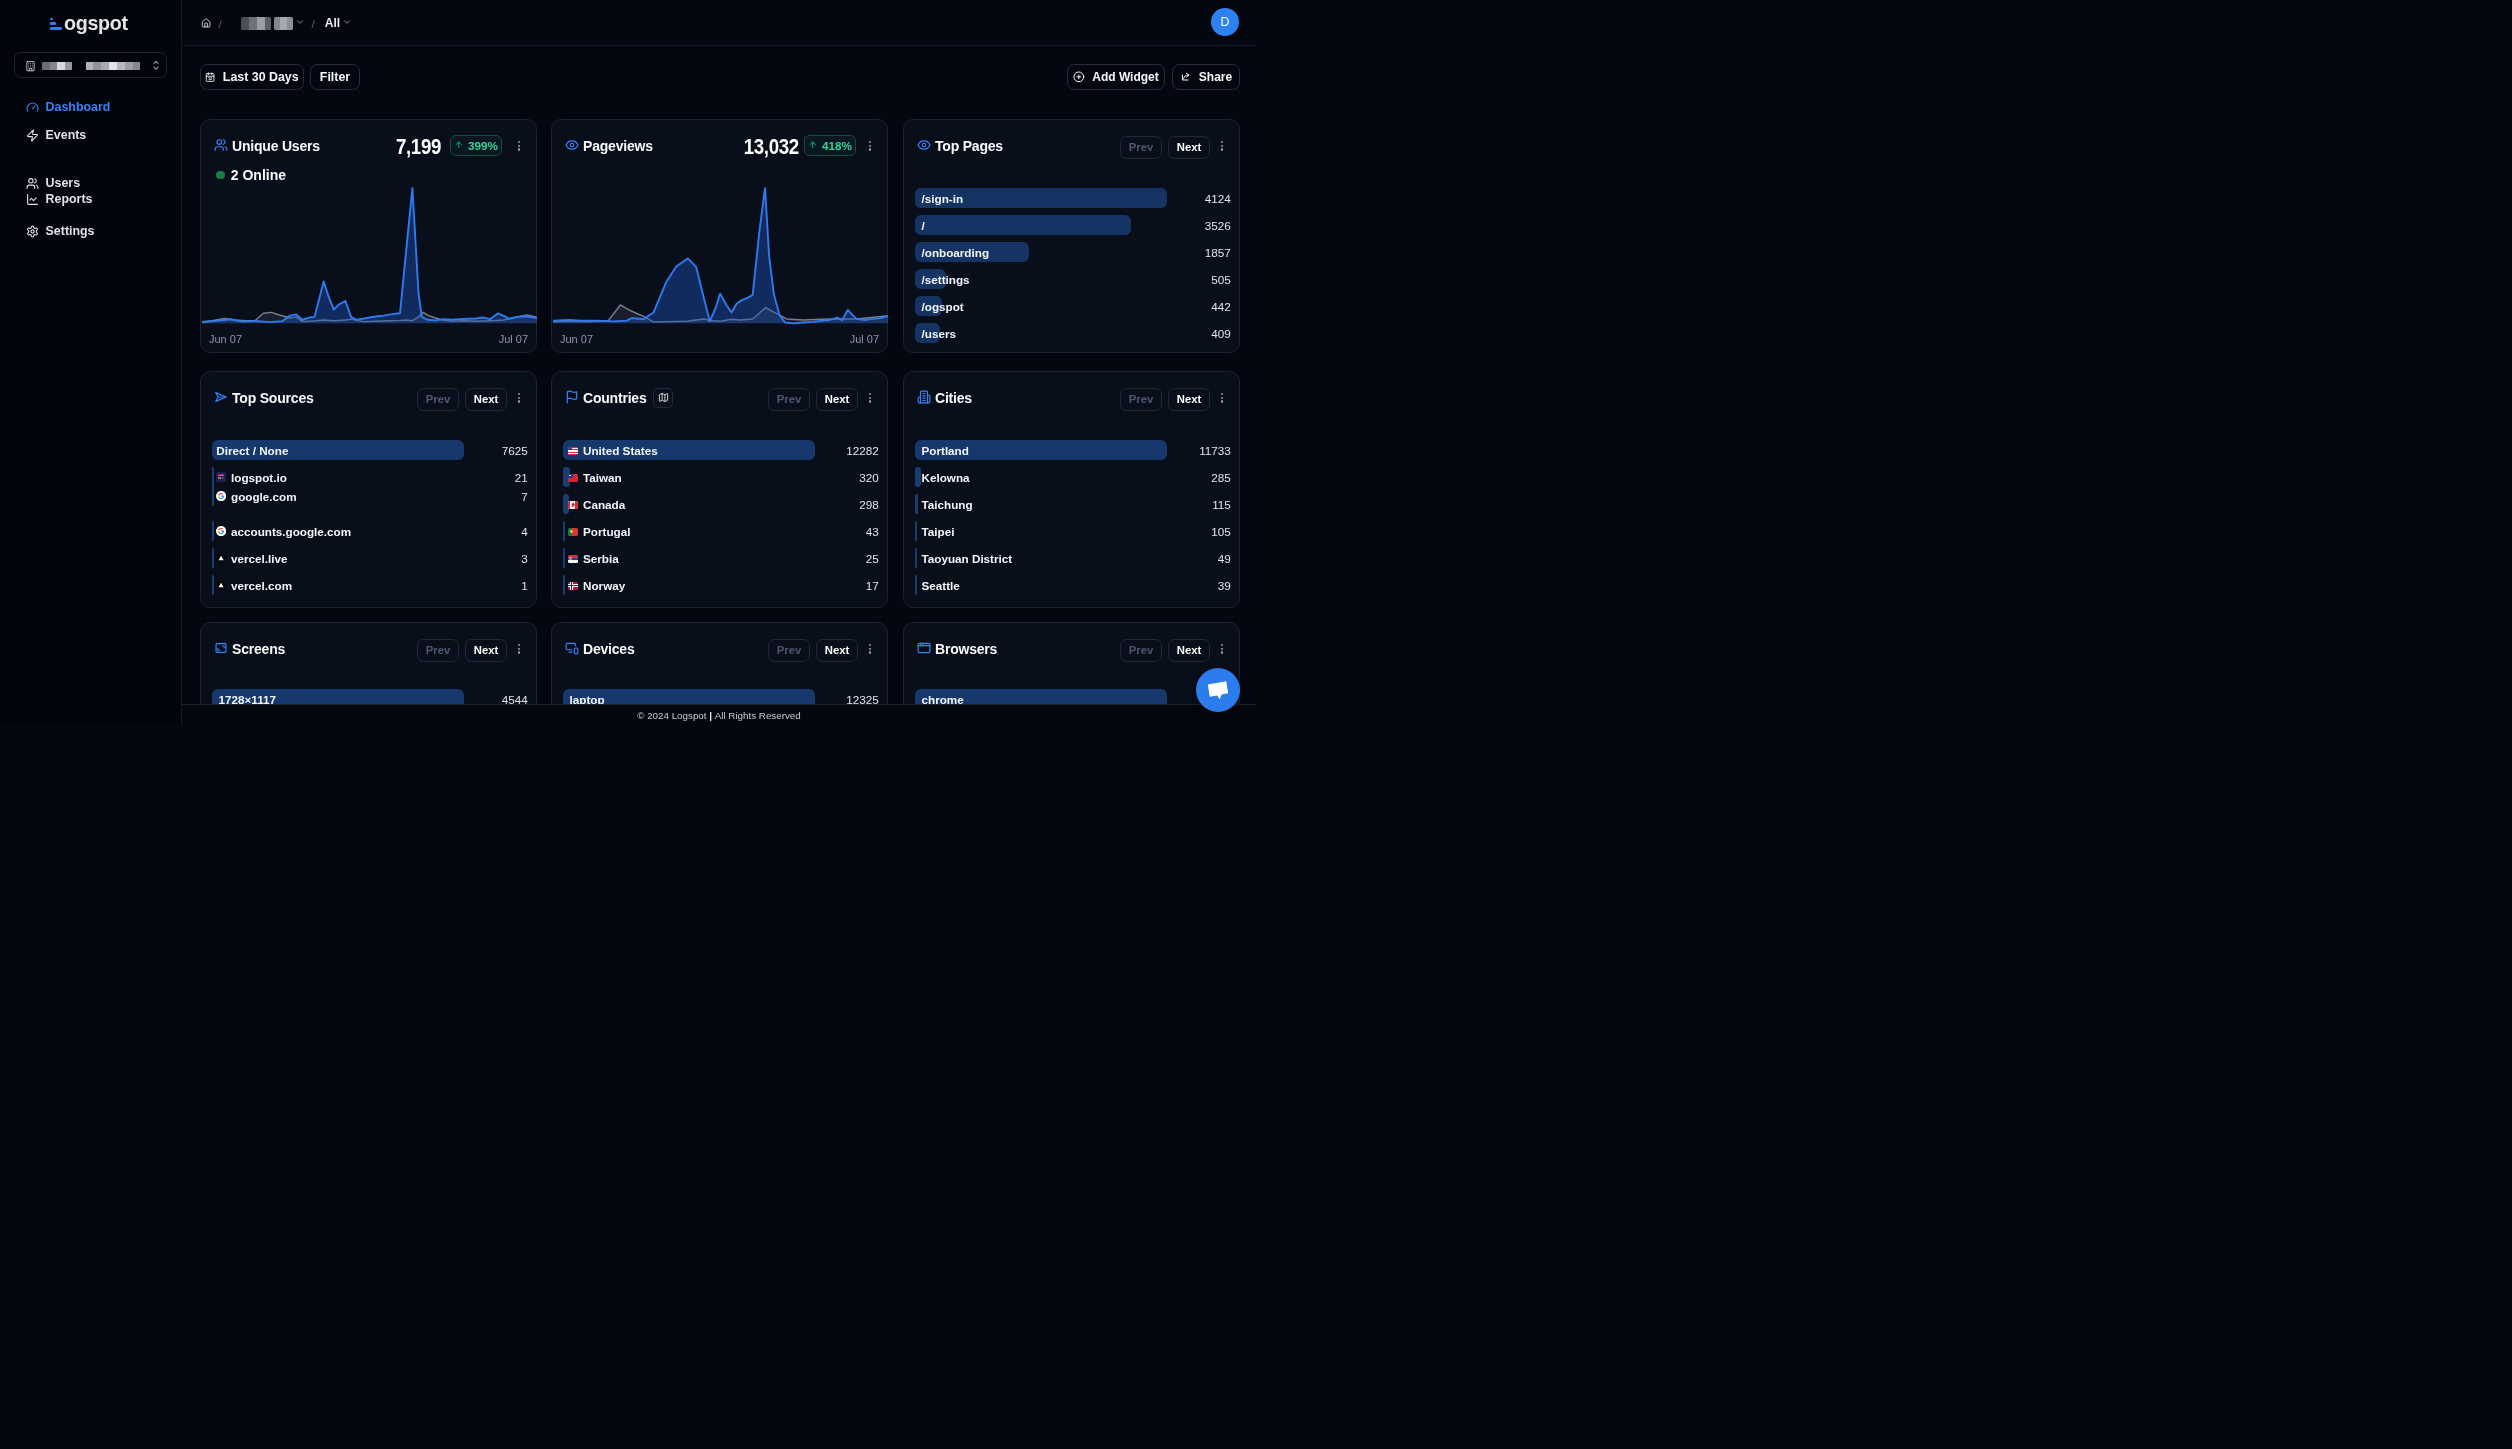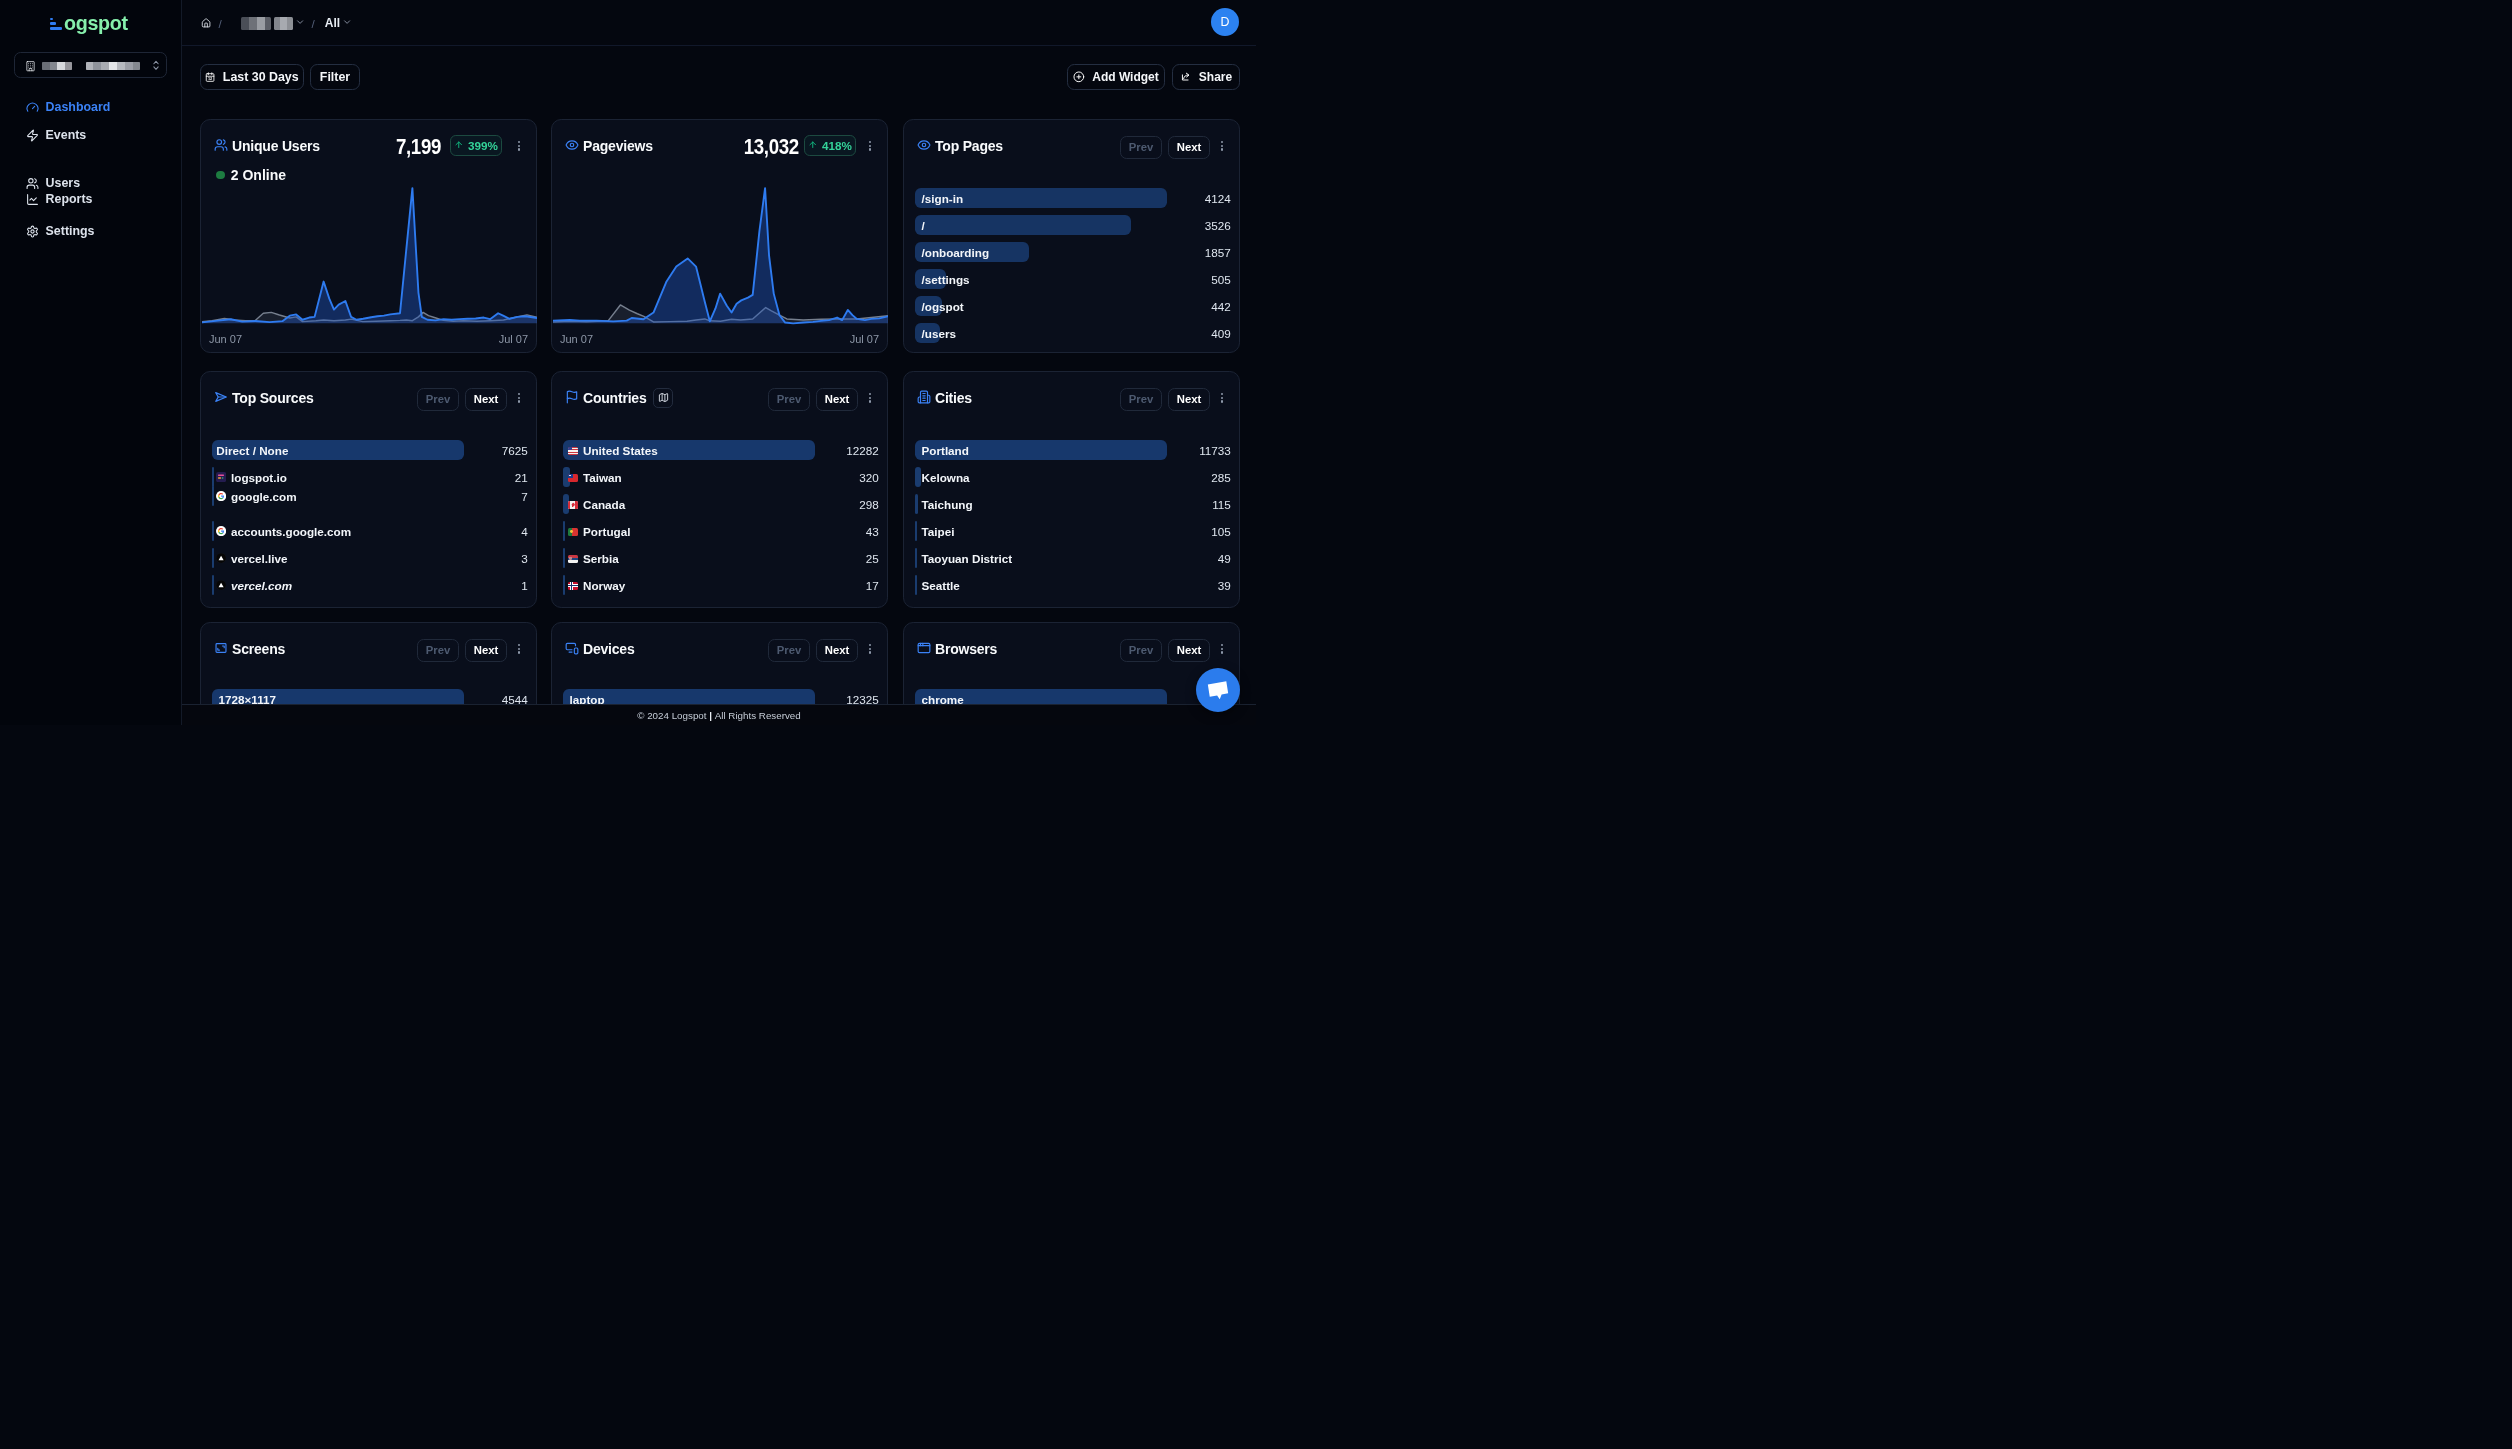--- a/index.html
+++ b/index.html
@@ -4,21 +4,21 @@
 <style>
 *{margin:0;padding:0;box-sizing:border-box;}
 html,body{width:1256px;height:725px;background:#04070f;overflow:hidden;}
 body{font-family:"Liberation Sans",sans-serif;color:#eef2f7;}
 #page{position:relative;width:1256px;height:725px;background:#04070f;}
 
 #side{position:absolute;left:0;top:0;width:182px;height:725px;background:#02050c;border-right:0.7px solid #131a28;}
 .logo{position:absolute;left:50px;top:16px;height:16px;}
 .logo .bars{position:absolute;left:0;top:1.5px;}
 .logo .bars i{position:absolute;left:0;background:#2f7cf2;border-radius:1.1px;display:block;}
-.logo .t{position:absolute;left:14px;top:-4.4px;font-size:19.7px;font-weight:700;color:#86efac;letter-spacing:-0.3px;}
+.logo .t{position:absolute;left:14px;top:-4.4px;font-size:19.7px;font-weight:700;color:#e5e5e5;letter-spacing:-0.3px;}
 .selbox{position:absolute;left:14px;top:52px;width:153px;height:25.5px;border:0.7px solid #1e2636;border-radius:6.6px;}
 .selbox > svg.bldg{position:absolute;left:9.5px;top:6.6px;}
 .mos{position:absolute;top:8.7px;height:8px;border-radius:0.7px;overflow:hidden;display:flex;}
 .mos i{display:block;height:8px;}
 .selchev{position:absolute;right:5.8px;top:5.1px;color:#8a93a3;}
 .nav{position:absolute;left:0;top:87px;width:182px;}
 .nav .it{position:absolute;left:26px;height:32px;display:flex;align-items:center;color:#dde3ec;font-size:12.4px;font-weight:600;}
 .nav .it svg{margin-right:6.6px;}
 .nav .it.act{color:#3b82f6;}
 
@@ -346,21 +346,21 @@
         </svg>
         <span class="lab" style="left:30px;">vercel.live</span>
         <b class="val">3</b>
       </div>
       <div class="row" style="top:200px;">
         <i class="stub" style="width:1.6px;"></i>
         <svg class="fav" viewBox="0 0 14 14">
           <circle cx="7" cy="7" r="6.8" fill="#050505" stroke="#23272f" stroke-width="0.4"></circle>
           <path d="M7 3.8 L10.5 9.9 H3.5 Z" fill="#fff"></path>
         </svg>
-        <span class="lab" style="left:30px;font-style:italic;">vercel.com</span>
+        <span class="lab" style="left:30px;">vercel.com</span>
         <b class="val">1</b>
       </div>
     </div>
 <div class="card" style="left:551px;top:371px;height:237px;">
       <svg class="cicon" width="14" height="14" viewBox="0 0 24 24" fill="none" stroke="currentColor" stroke-width="2" stroke-linecap="round" stroke-linejoin="round">
         <path d="M4 15s1-1 4-1 5 2 8 2 4-1 4-1V3s-1 1-4 1-5-2-8-2-4 1-4 1z"></path>
         <line x1="4" y1="22" x2="4" y2="15"></line>
       </svg>
       <div class="ctitle">Countries</div>
       <span class="mapbtn">

